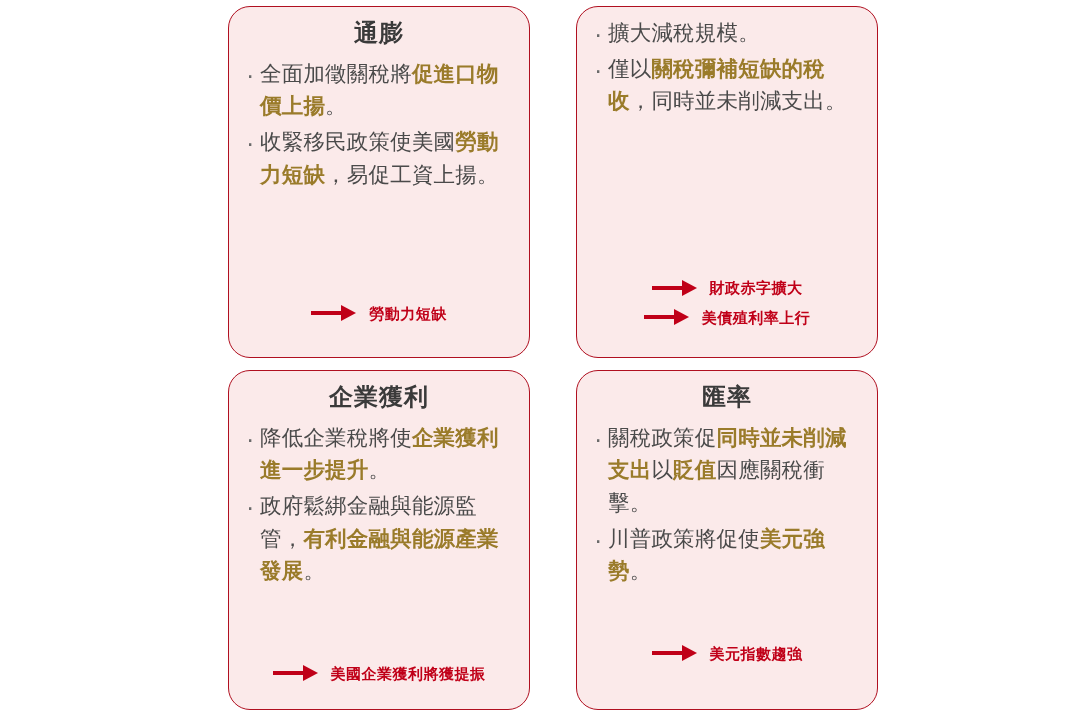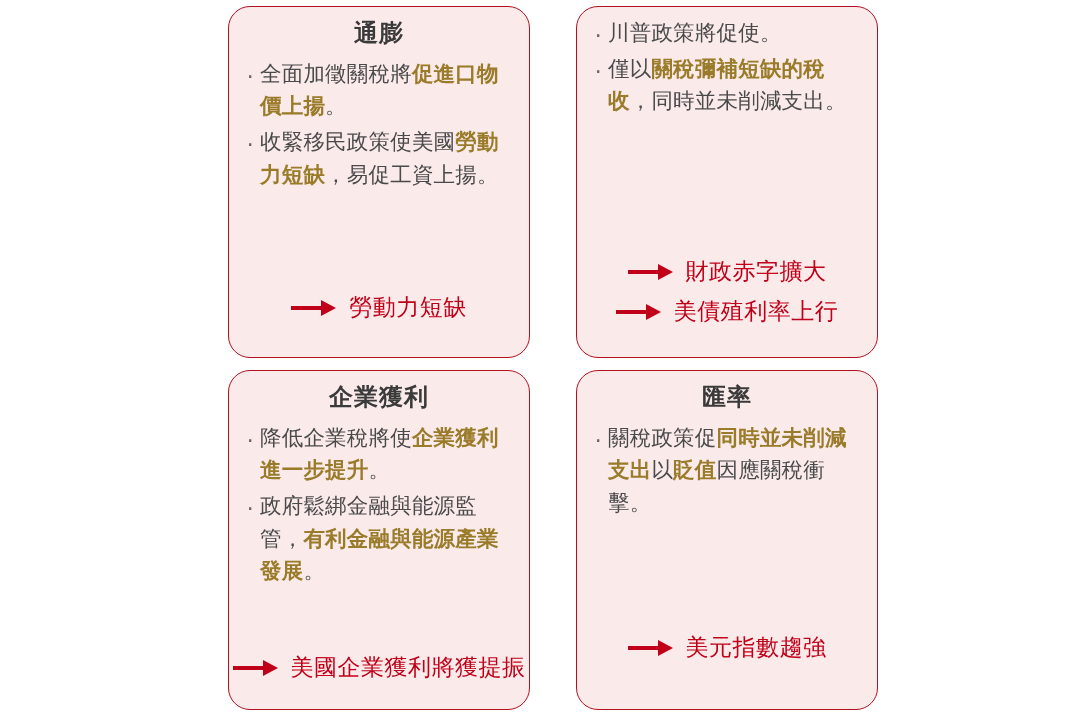--- a/index.html
+++ b/index.html
@@ -106,22 +106,22 @@
     position: absolute;
     left: 30px;
     top: 1px;
     width: 0;
     height: 0;
     border-top: 8px solid transparent;
     border-bottom: 8px solid transparent;
     border-left: 15px solid #c00018;
   }
   .concl-text {
-    font-size: 23px;
-    font-weight: normal;
+    font-size: 15px;
+    font-weight: bold;
     color: #c00018;
     line-height: 1.3;
     letter-spacing: 0.5px;
     text-align: center;
   }
   
   #card-inflation .concl-wrap { bottom: 34px; }
   #card-deficit .concl-block {
     position: absolute;
     left: 0; right: 0;
@@ -147,21 +147,21 @@
         <li class="bullet"><span>收緊移民政策使美國</span><span class="hl">勞動力短缺</span><span>，易促工資上揚。</span></li>
       </ul>
       <div class="concl-wrap">
         <span class="arrow"></span>
         <span class="concl-text">勞動力短缺</span>
       </div>
     </div>
 
     <div class="card" id="card-deficit">
       <ul class="bullets">
-        <li class="bullet"><span>川普政策將促使。</span></li>
+        <li class="bullet"><span>擴大減稅規模。</span></li>
         <li class="bullet"><span>僅以</span><span class="hl">關稅彌補短缺的稅收</span><span>，同時並未削減支出。</span></li>
       </ul>
       <div class="concl-block">
         <div class="concl-wrap">
           <span class="arrow"></span>
           <span class="concl-text">財政赤字擴大</span>
         </div>
         <div class="concl-wrap">
           <span class="arrow"></span>
           <span class="concl-text">美債殖利率上行</span>
@@ -178,20 +178,21 @@
       <div class="concl-wrap">
         <span class="arrow"></span>
         <span class="concl-text">美國企業獲利將獲提振</span>
       </div>
     </div>
 
     <div class="card" id="card-fx">
       <div class="card-title">匯率</div>
       <ul class="bullets">
         <li class="bullet"><span>關稅政策促</span><span class="hl">同時並未削減支出</span><span>以</span><span class="hl">貶值</span><span>因應關稅衝擊。</span></li>
+        <li class="bullet"><span>川普政策將促使</span><span class="hl">美元強勢</span><span>。</span></li>
       </ul>
       <div class="concl-wrap">
         <span class="arrow"></span>
         <span class="concl-text">美元指數趨強</span>
       </div>
     </div>
 
   </div>
 </div>
 

